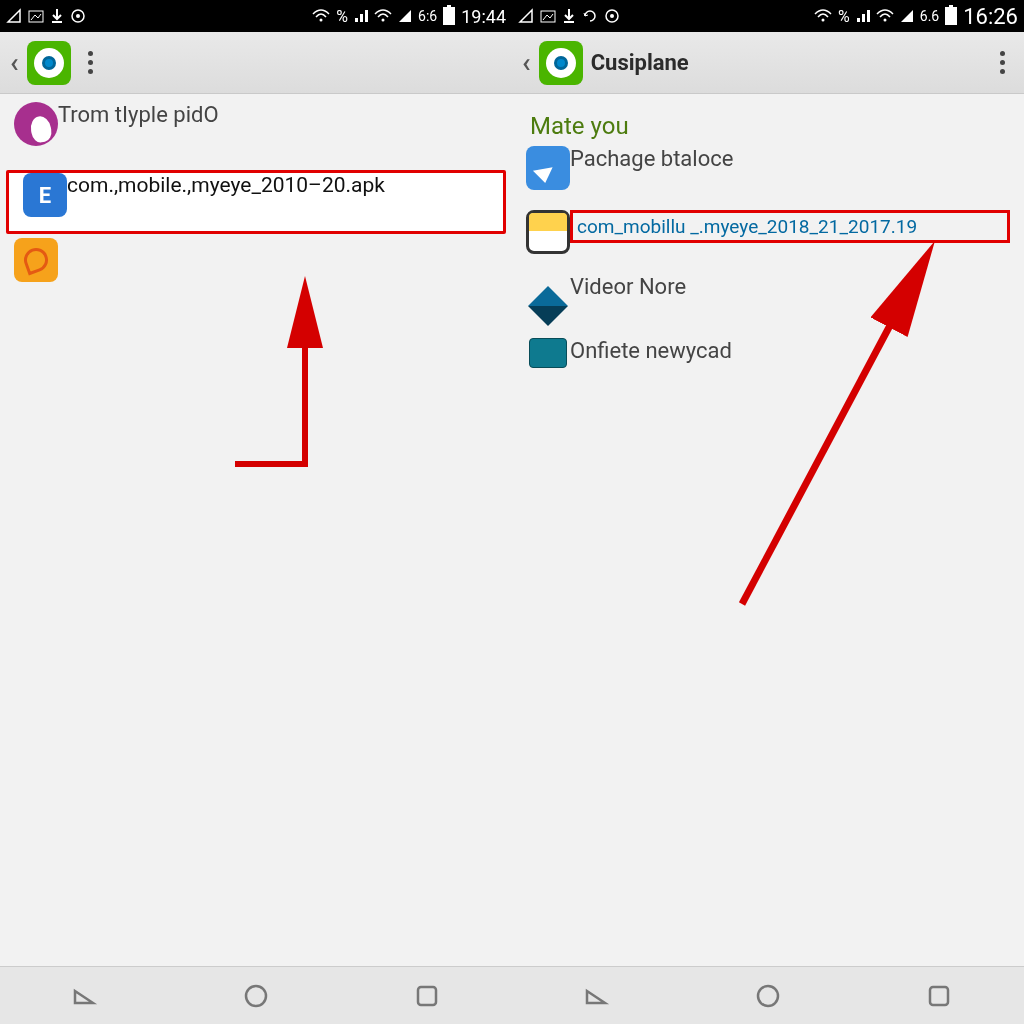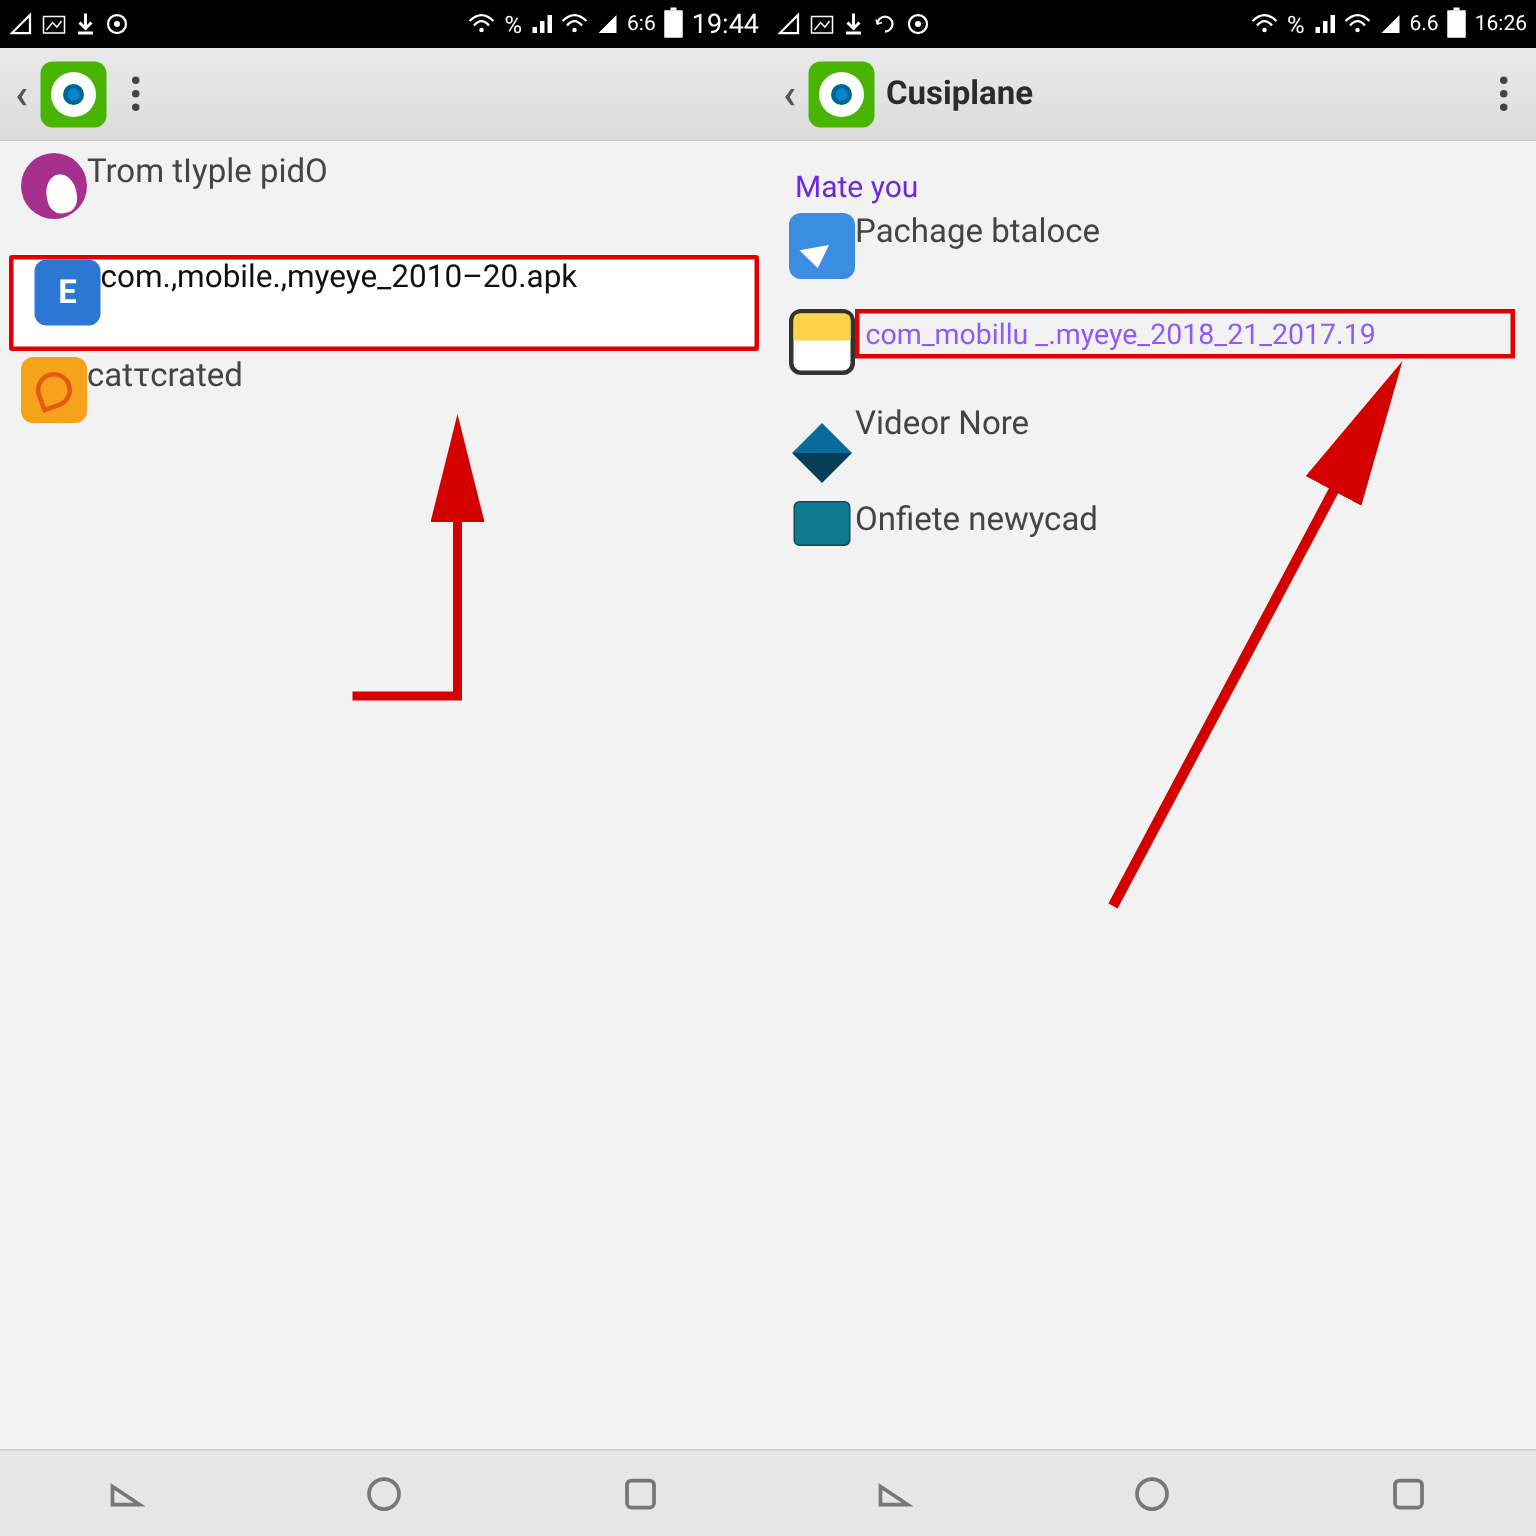--- a/index.html
+++ b/index.html
@@ -74,21 +74,21 @@
   height: 64px;
   padding: 0 14px;
   position: relative;
 }
 .row-icon {
   width: 44px; height: 44px; border-radius: 8px;
   display:flex; align-items:center; justify-content:center;
   flex-shrink: 0;
 }
 .row-label { font-size: 22px; color: #444; flex:1; overflow:hidden; text-overflow:ellipsis; white-space:nowrap; }
-.section-label { font-size: 20px; color:#6d28d9; padding: 10px 18px 6px; }
+.section-label { font-size: 24px; color:#4d7c0f; padding: 10px 18px 6px; }
 .highlight { border: 3px solid #e10000; border-radius: 2px; }
 .highlight-tight {
   border: 3px solid #e10000;
   padding: 2px 4px;
 }
 
 .navbar {
   height: 58px;
   background: #e6e6e6;
   display:flex;
@@ -202,21 +202,20 @@
       <div class="row">
         <span class="row-icon ic-purple"></span>
         <span class="row-label">Trom tIyple pidO</span>
       </div>
       <div class="row highlight" style="background:#fff;margin:4px 6px;">
         <span class="row-icon ic-bluebox">E</span>
         <span class="row-label" style="color:#111;font-size:21px">com.,mobile.,myeye_2010–20.apk</span>
       </div>
       <div class="row">
         <span class="row-icon ic-orange"></span>
-        <span class="row-label">catτcrated</span>
       </div>
 
       <div class="arrow" style="left:215px; top:200px;">
         <svg width="120" height="180">
           <defs>
               <marker id="ah1" markerWidth="12" markerHeight="12" refX="6" refY="3" orient="auto">
                 <path d="M0 0 L12 3 L0 6 Z" fill="#d40000"></path>
               </marker>
             </defs>
           <path d="M20 170 L90 170 L90 18" stroke="#d40000" stroke-width="6" fill="none" marker-end="url(#ah1)"></path>
@@ -298,21 +297,21 @@
               <circle cx="9" cy="11" r="1.5" fill="#fff"></circle>
             </svg>
           </span>
         <span class="sb-icon">
             <svg width="14" height="14">
               <path d="M1 13 L13 1 L13 13 Z" fill="#fff"></path>
             </svg>
           </span>
         <span style="font-size:14px">6.6</span>
         <span class="battery"></span>
-        <span style="font-size:14px">16:26</span>
+        <span style="font-size:22px">16:26</span>
       </div>
     </div>
 
     <div class="appbar">
       <span class="back-chev">‹</span>
       <span class="appicon">
           <span class="eye">
             <span class="pupil"></span>
           </span>
         </span>
@@ -326,21 +325,21 @@
 
     <div class="content">
       <div class="section-label">Mate you</div>
 
       <div class="row">
         <span class="row-icon ic-arrowblue"></span>
         <span class="row-label">Pachage btaloce</span>
       </div>
       <div class="row">
         <span class="row-icon ic-yellow"></span>
-        <span class="row-label highlight-tight" style="color:#8b5cf6;font-size:19px">com_mobillu _.myeye_2018_21_2017.19</span>
+        <span class="row-label highlight-tight" style="color:#0369a1;font-size:19px">com_mobillu _.myeye_2018_21_2017.19</span>
       </div>
       <div class="row">
         <span style="width:44px;height:44px;display:flex;justify-content:center;align-items:center">
             <span class="ic-diamond"></span>
           </span>
         <span class="row-label">Videor Nore</span>
       </div>
       <div class="row">
         <span style="width:44px;display:flex;justify-content:center">
             <span class="ic-teal"></span>

